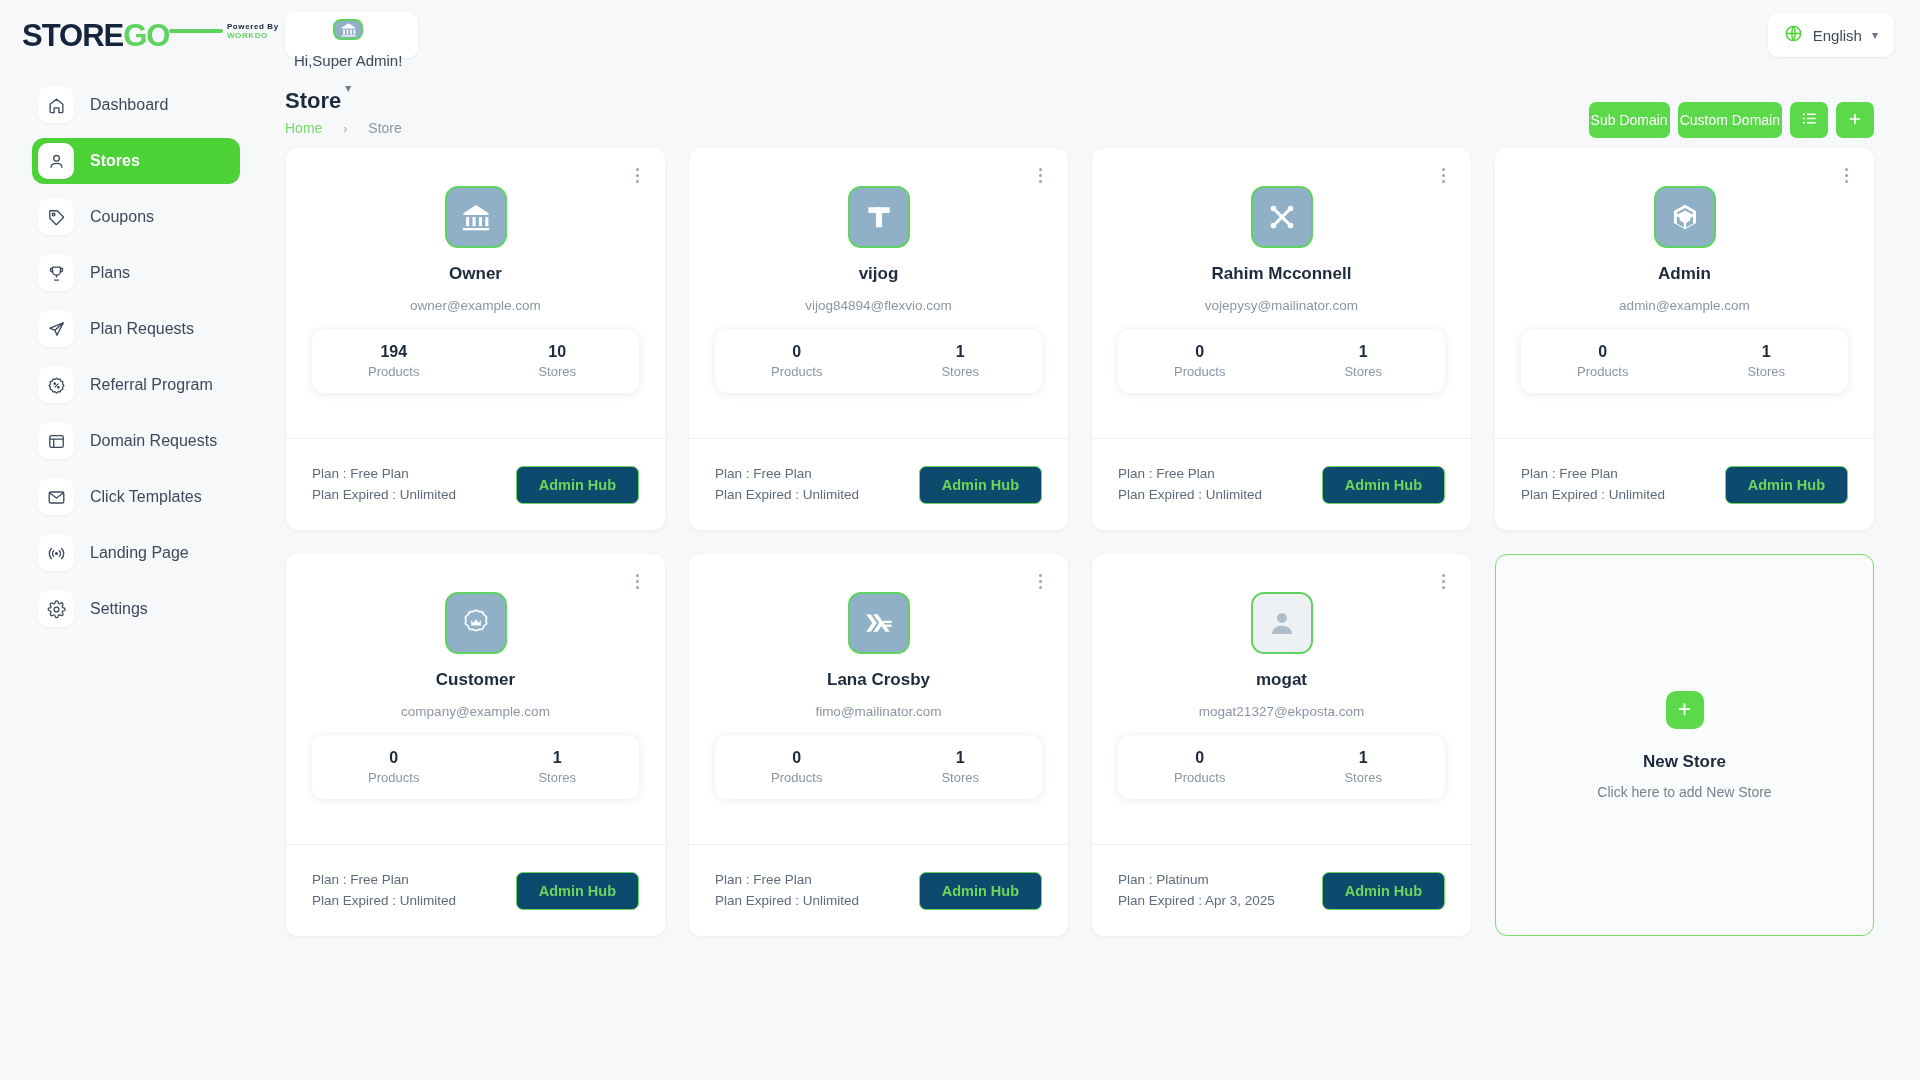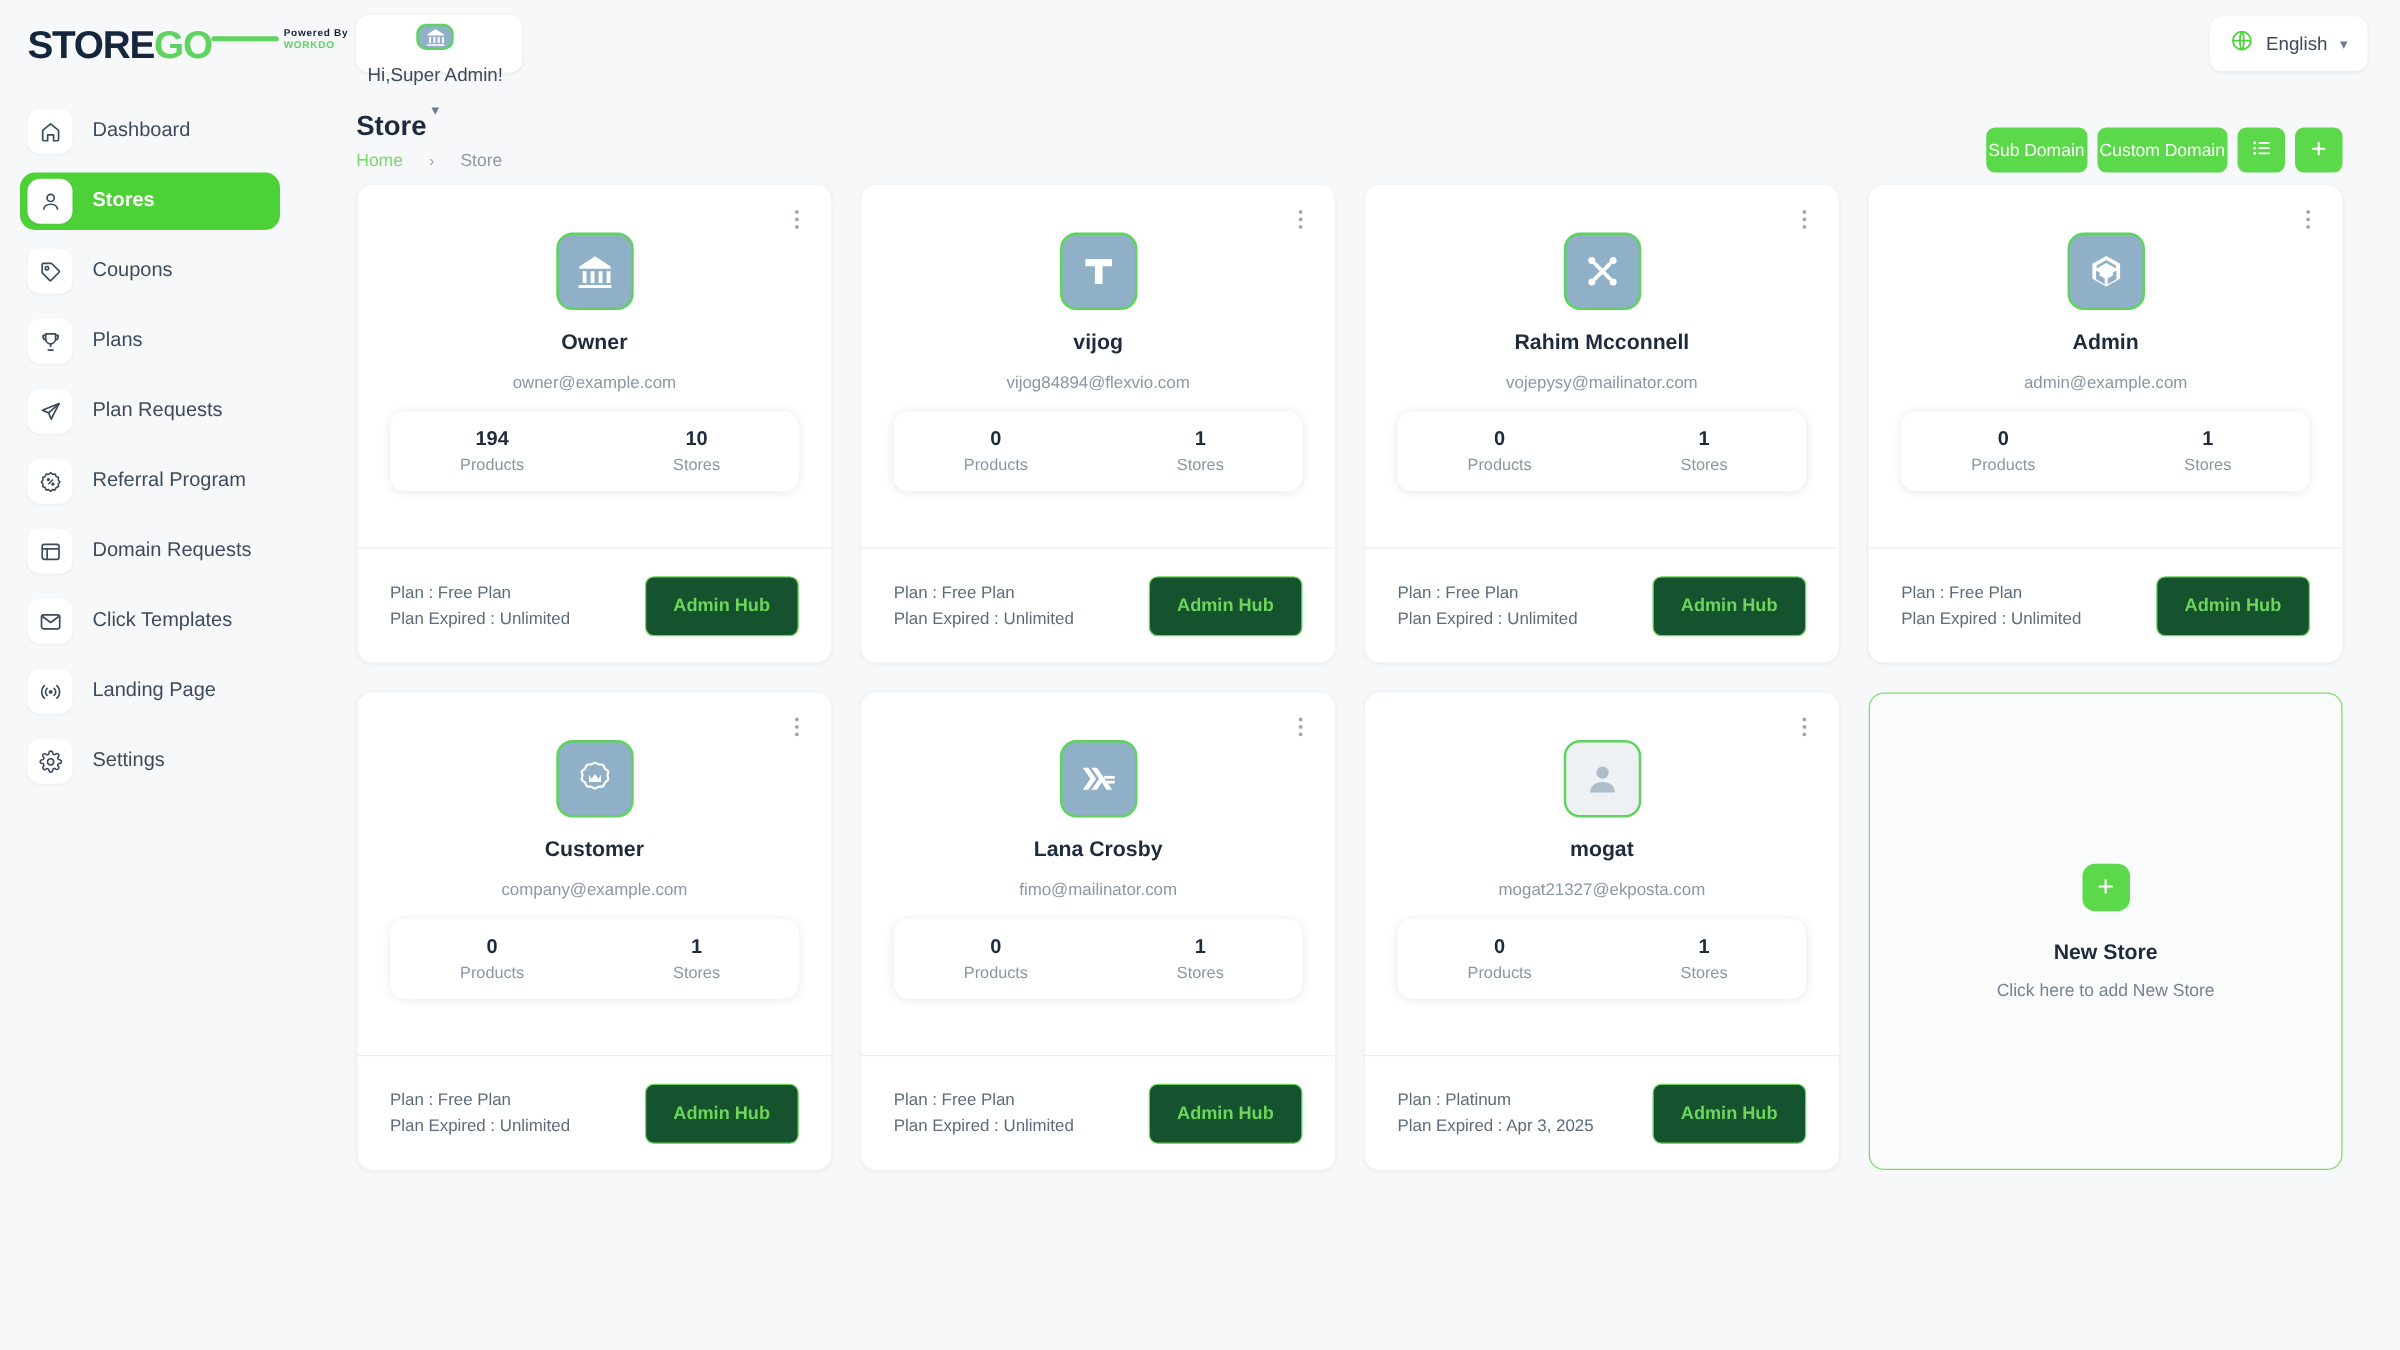--- a/index.html
+++ b/index.html
@@ -60,21 +60,21 @@
     position: absolute; right: 26px; top: 13px;
     display: flex; align-items: center; gap: 10px;
     background: #ffffff; border-radius: 10px;
     padding: 0 16px; height: 44px;
     box-shadow: 0 1px 3px rgba(20,40,70,.07);
   }
   .lang-label { font-size: 15px; color: #3d4a5c; }
 
   
   .sidebar {
-    position: absolute; top: 70px; left: 0;
+    position: absolute; top: 70px; left: 16px;
     width: 240px; height: 1010px;
     padding: 12px 16px 0 16px;
   }
   .nav-item {
     display: flex; align-items: center; gap: 16px;
     height: 46px; border-radius: 12px;
     margin-bottom: 10px; padding-left: 6px;
     cursor: pointer;
   }
   .nav-item.active { background: #4cd137; }
@@ -159,22 +159,22 @@
   .stat-val { font-size: 16px; font-weight: bold; color: #1d2b3d; }
   .stat-lbl { font-size: 13px; color: #8b96a4; margin-top: 3px; }
 
   .card-foot {
     border-top: 1px solid #eceff2; height: 92px;
     padding: 0 26px; display: flex;
     align-items: center; justify-content: space-between;
   }
   .plan-lines { font-size: 13.5px; color: #5e6b7b; line-height: 1.5; text-align: left; }
   .btn-hub {
-    border: 1px solid #6fd45b; background: #14532d; color: #6fd45b;
-    border-radius: 7px; height: 48px; padding: 0 22px;
+    border: 1px solid #6fd45b; background: #0c4a6e; color: #6fd45b;
+    border-radius: 7px; height: 38px; padding: 0 22px;
     font-size: 14.5px; font-weight: bold; cursor: pointer;
     font-family: inherit;
   }
 
   
   .newstore {
     border: 1.5px solid #7ddc69; border-radius: 12px;
     background: #fafbfb; height: 382px;
     display: flex; flex-direction: column;
     align-items: center; justify-content: center; cursor: pointer;

